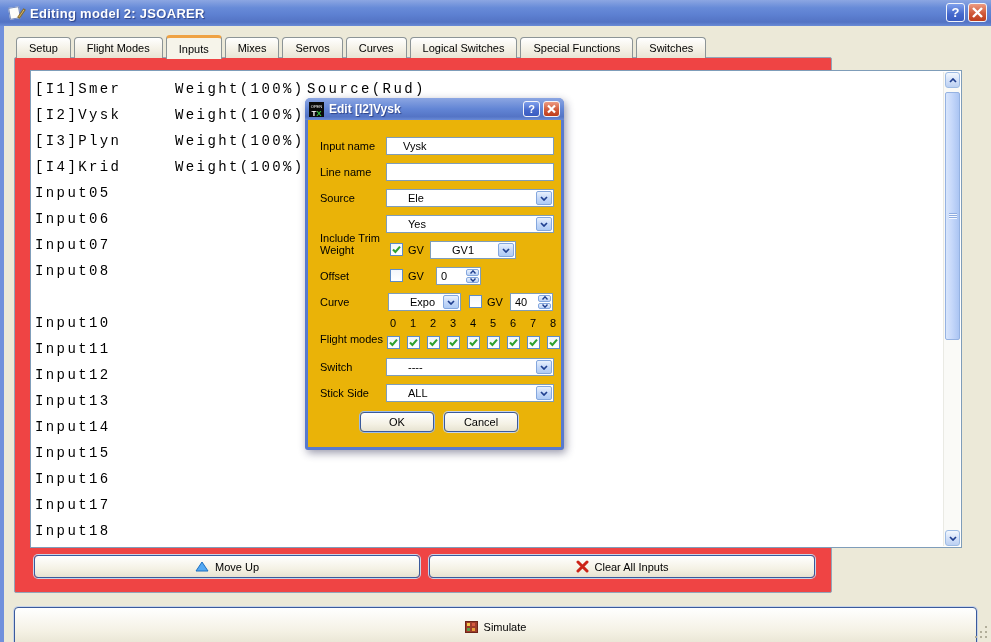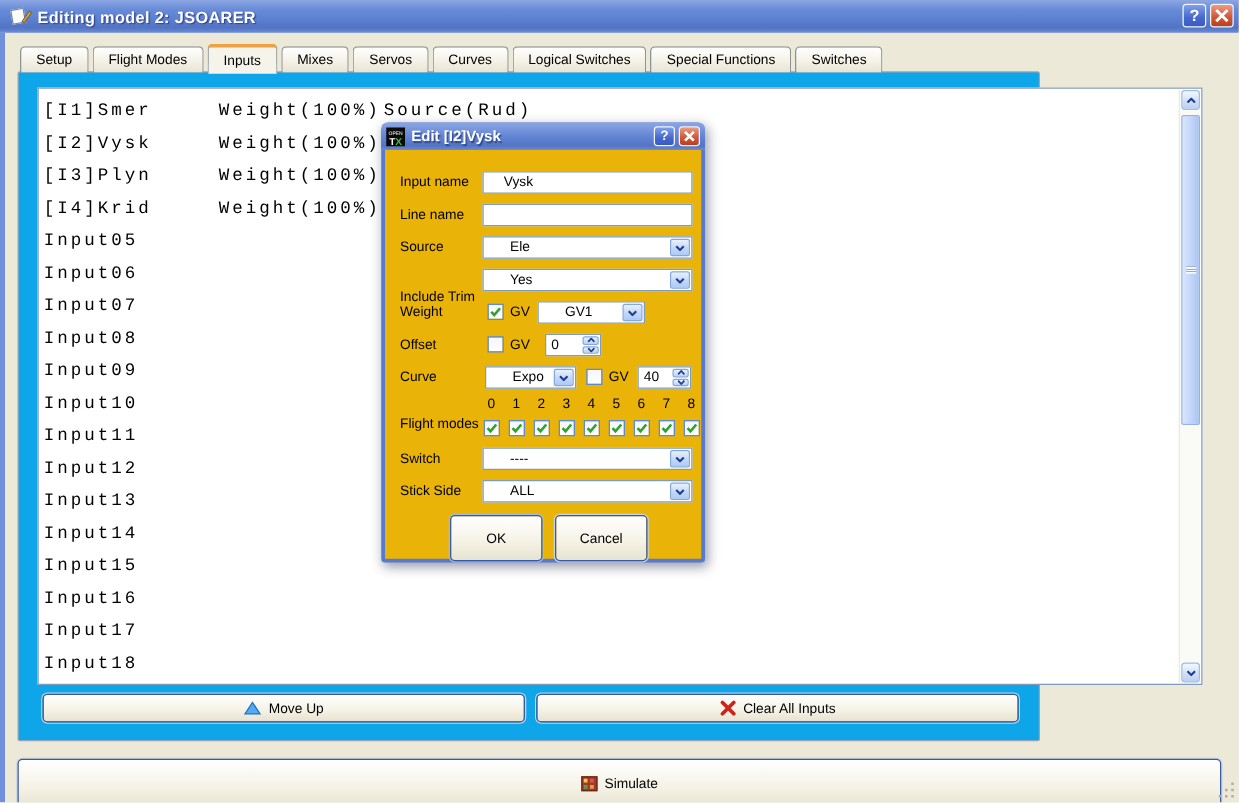--- a/index.html
+++ b/index.html
@@ -22,21 +22,21 @@
   .x-glyph { display:block; width:100%; height:100%; }
 
   
   .tabs { position:absolute; left:16px; top:35px; height:23px; display:flex; align-items:flex-end; gap:3px; z-index:3; }
   .tab { height:21px; line-height:20px; padding:0 12px; background:linear-gradient(#FFFFFF,#F4F1E6 55%,#E8E4D4);
     border:1px solid #8C9496; border-bottom:none; border-radius:4px 4px 0 0; cursor:default; }
   .tab.active { height:24px; line-height:22px; background:#F6F4EA; border-color:#8C9496;
     border-top:3px solid #EFA243; margin-bottom:-1px; z-index:4; }
 
   
-  .pane { position:absolute; left:14px; top:57px; width:818px; height:536px; background:#0ea5e9;
+  .pane { position:absolute; left:14px; top:57px; width:818px; height:536px; background:#ef4444;
     border:1px solid #93A5B8; border-radius:2px; }
   .list { position:absolute; left:15px; top:12px; width:932px; height:478px; background:#FFFFFF; border:1px solid #7F9DB9; }
   .rows { position:absolute; left:4px; top:5px; right:22px; }
   .irow { display:flex; height:26px; line-height:26px; font-family:"Liberation Mono","DejaVu Sans Mono",monospace; font-size:14px; letter-spacing:2.4px; white-space:pre; }
   .irow .c1 { width:140px; }
   .irow .c2 { width:132px; }
   .irow .c3 { flex:1; }
 
   
   .sb { position:absolute; top:1px; bottom:1px; right:1px; width:17px; background:#FAFAF7; border-left:1px solid #EAEAE4; }
@@ -78,21 +78,21 @@
   .combo { position:absolute; height:18px; border:1px solid #7F9DB9; background:#fff; display:flex; align-items:center; }
   .combo .val { flex:1; padding-left:21px; font-size:11px; }
   .combo .drop { width:16px; height:14px; margin:1px; border:1px solid #84A7DE; border-radius:2px;
     background:linear-gradient(#E9F1FD,#C3D7F8 55%,#AECBF5); display:flex; align-items:center; justify-content:center; }
   .spin { position:absolute; height:18px; border:1px solid #7F9DB9; background:#fff; display:flex; }
   .spin .val { flex:1; padding-left:4px; font-size:11px; line-height:16px; }
   .spin .col { width:13px; display:flex; flex-direction:column; margin:1px; gap:1px; }
   .spin .s-btn { flex:1; border:1px solid #84A7DE; border-radius:2px; background:linear-gradient(#E9F1FD,#BCD2F6); display:flex; align-items:center; justify-content:center; }
   .cb { position:absolute; width:13px; height:13px; border:1px solid #5E8CC8; background:linear-gradient(#F3F6FB,#FFFFFF); display:flex; align-items:center; justify-content:center; }
   .fm-num { position:absolute; width:14px; text-align:center; font-size:11px; }
-  .dlg-btnrow .btn { position:absolute; height:37px; }
+  .dlg-btnrow .btn { position:absolute; height:20px; }
   .btn-ok { left:52px; top:292px; width:74px; box-shadow:0 0 0 1px #9DBCE8; }
   .btn-cancel { left:136px; top:292px; width:74px; }
 
   .grip { position:absolute; right:4px; bottom:4px; width:2px; height:2px; background:#B2AE9A;
     box-shadow:0 -5px #B2AE9A, 0 -10px #B2AE9A, -5px 0 #B2AE9A, -5px -5px #B2AE9A, -10px 0 #B2AE9A; }
 </style>
 </head>
 <body>
 
 <div id="app">
@@ -128,21 +128,21 @@
     <div class="list">
       <div class="rows">
         <div class="irow"><span class="c1">[I1]Smer</span><span class="c2">Weight(100%)</span><span class="c3">Source(Rud)</span></div>
         <div class="irow"><span class="c1">[I2]Vysk</span><span class="c2">Weight(100%)</span><span class="c3"></span></div>
         <div class="irow"><span class="c1">[I3]Plyn</span><span class="c2">Weight(100%)</span><span class="c3"></span></div>
         <div class="irow"><span class="c1">[I4]Krid</span><span class="c2">Weight(100%)</span><span class="c3"></span></div>
         <div class="irow"><span class="c1">Input05</span><span class="c2"></span><span class="c3"></span></div>
         <div class="irow"><span class="c1">Input06</span><span class="c2"></span><span class="c3"></span></div>
         <div class="irow"><span class="c1">Input07</span><span class="c2"></span><span class="c3"></span></div>
         <div class="irow"><span class="c1">Input08</span><span class="c2"></span><span class="c3"></span></div>
-        <div class="irow"><span class="c1">Input09</span><span class="c2"></span><span class="c3"></span></div>
+        <div class="irow"><span class="c2"></span><span class="c3"></span></div>
         <div class="irow"><span class="c1">Input10</span><span class="c2"></span><span class="c3"></span></div>
         <div class="irow"><span class="c1">Input11</span><span class="c2"></span><span class="c3"></span></div>
         <div class="irow"><span class="c1">Input12</span><span class="c2"></span><span class="c3"></span></div>
         <div class="irow"><span class="c1">Input13</span><span class="c2"></span><span class="c3"></span></div>
         <div class="irow"><span class="c1">Input14</span><span class="c2"></span><span class="c3"></span></div>
         <div class="irow"><span class="c1">Input15</span><span class="c2"></span><span class="c3"></span></div>
         <div class="irow"><span class="c1">Input16</span><span class="c2"></span><span class="c3"></span></div>
         <div class="irow"><span class="c1">Input17</span><span class="c2"></span><span class="c3"></span></div>
         <div class="irow"><span class="c1">Input18</span><span class="c2"></span><span class="c3"></span></div>
       </div>

